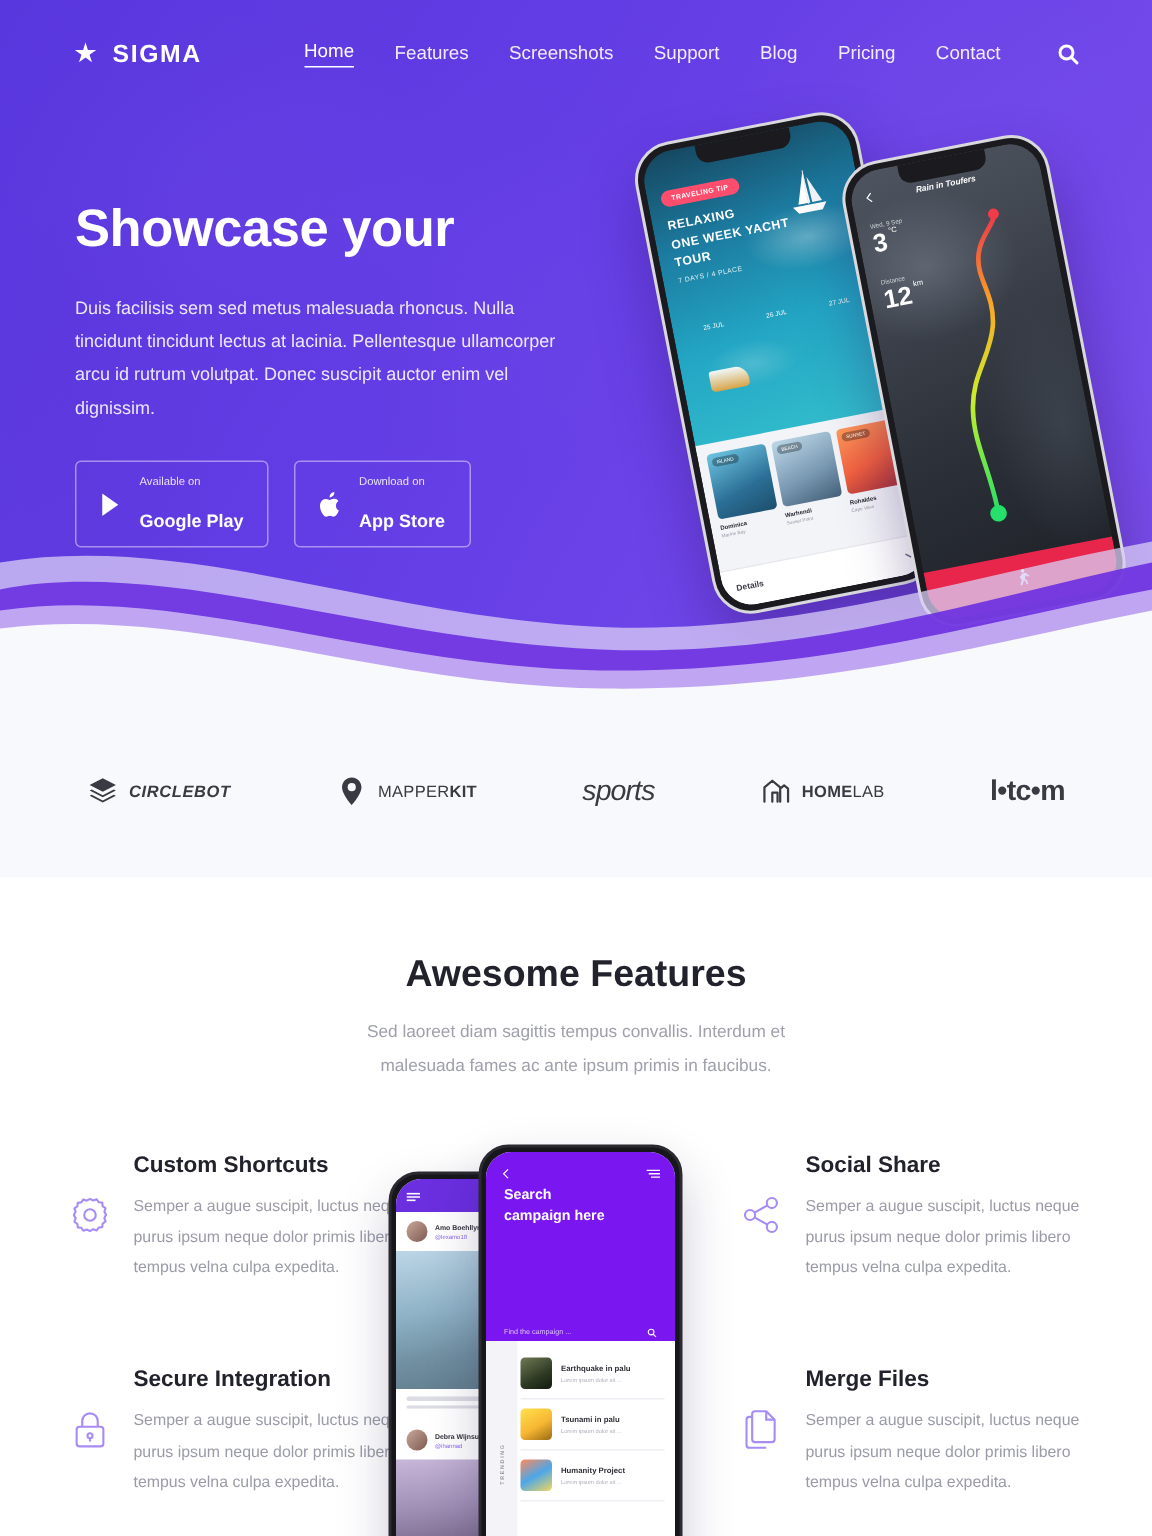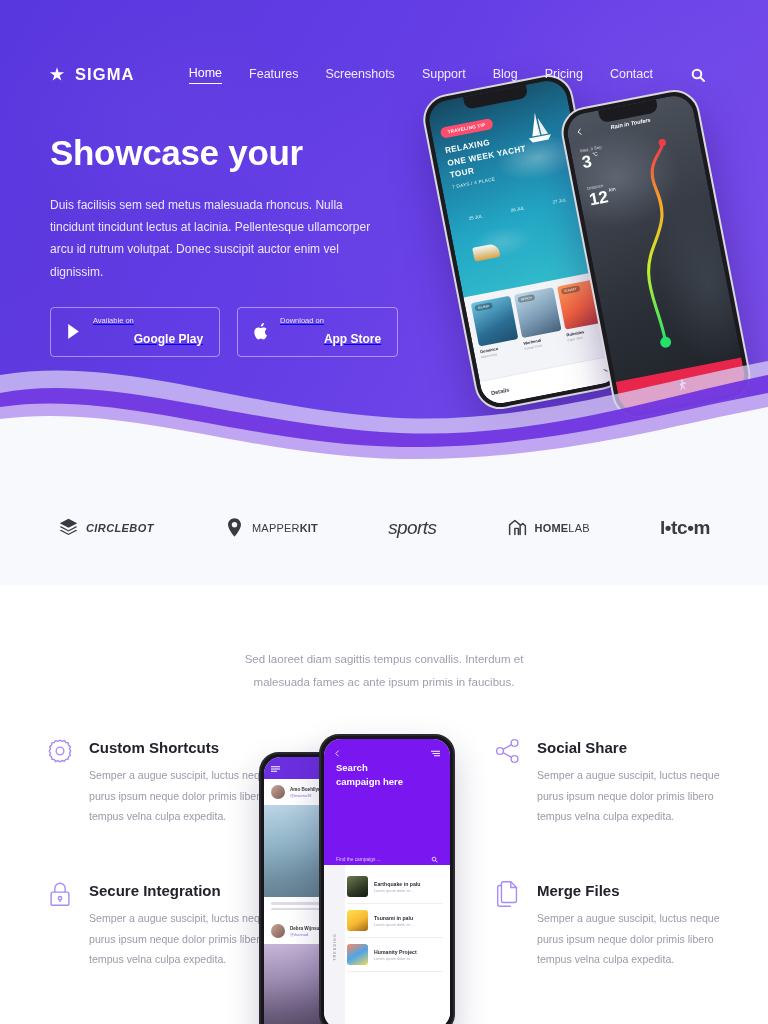--- a/index.html
+++ b/index.html
@@ -29,23 +29,22 @@
       linear-gradient(115deg,#6a4be8 0%,#5f3fe2 40%,#7a54ea 100%);
   }
   .hero-overlay {
     position:absolute; inset:0;
     background:linear-gradient(120deg, rgba(86,52,220,.88) 0%, rgba(101,61,230,.86) 45%, rgba(124,79,236,.82) 100%);
   }
 
   
   .nav {
     position:absolute; top:0; left:0; right:0; height:72px;
-    display:flex; align-items:flex-end; z-index:9;
-    padding:0 62px 0 48px;
-    margin-top:12px;
+    display:flex; align-items:center; z-index:9;
+    padding:0 48px 0 48px;
   }
   .brand { display:flex; align-items:center; gap:9px; }
   .brand-star { width:18px; height:18px; color:#fff; display:block; }
   .brand-name {
     color:#fff; font-size:16.5px; font-weight:bold; letter-spacing:1.1px;
   }
   .nav-menu {
     margin-left:auto; display:flex; align-items:center; gap:27px;
   }
   .nav-link {
@@ -66,21 +65,21 @@
     font-size:12px; line-height:1.85; max-width:340px;
   }
   .hero-btns { margin-top:24px; display:flex; gap:17px; }
   .store-btn {
     display:flex; align-items:center; gap:9px;
     border:1px solid rgba(255,255,255,.45);
     border-radius:4px; padding:9px 16px 9px 14px;
     background:transparent; cursor:pointer; text-decoration:none;
   }
   .store-ico { width:19px; height:19px; color:#fff; flex:none; }
-  .store-txt { display:flex; line-height:1.15;text-decoration:underline; }
+  .store-txt { display:flex; flex-direction:column; line-height:1.15; }
   .store-small { color:rgba(255,255,255,.85); font-size:7.5px; }
   .store-big { color:#fff; font-size:12px; font-weight:bold; margin-top:16px; }
 
   
   .phones { position:absolute; left:440px; top:60px; z-index:7; width:330px; height:360px; }
   .phone {
     position:absolute;
     background:#1b1b1f;
     border-radius:26px;
     border:2.5px solid #d8d8dd;
@@ -191,21 +190,21 @@
   .sec-title { text-align:center; font-size:25px; font-weight:bold; color:#22222c; }
   .sec-sub {
     text-align:center; color:#9fa0ac; font-size:11.5px; line-height:2;
     margin:13px auto 0; max-width:330px;
   }
   .feat-grid {
     display:grid; grid-template-columns:230px 1fr 230px;
     margin-top:40px; padding:0 45px; column-gap:8px; position:relative;
   }
   .feat-col { display:flex; flex-direction:column; gap:50px; }
-  .feat-item { display:flex; gap:14px; }
+  .feat-item { display:flex; gap:14px;align-items:center; }
   .feat-ico { width:30px; height:30px; flex:none; color:#a88cf5; margin-top:2px; }
   .feat-h { font-size:15px; font-weight:bold; color:#22222c; margin-top:5px; }
   .feat-p { font-size:10.6px; line-height:1.95; color:#9a9ba7; margin-top:9px; }
 
   
   .feat-phones { position:relative; height:280px; }
   .fp {
     position:absolute; background:#17171b; border-radius:20px;
     border:2px solid #2a2a30; overflow:hidden;
     box-shadow:0 16px 34px rgba(30,20,70,.22);
@@ -437,20 +436,21 @@
     </svg>
     <span class="logo-text normal"><span>HOME</span><span class="thin">LAB</span></span>
   </div>
 
   <div class="logo-item">
     <span class="logo-ltcm">l•tc•m</span>
   </div>
 </section>
 
 <section class="features">
+  <h2 class="sec-title">Awesome Features</h2>
   <p class="sec-sub">Sed laoreet diam sagittis tempus convallis. Interdum et malesuada fames ac ante ipsum primis in faucibus.</p>
 
   <div class="feat-grid">
 
     <div class="feat-col">
       <div class="feat-item">
         <svg class="feat-ico" viewBox="0 0 32 32" fill="none" stroke="currentColor" stroke-width="1.5">
           <path d="M16 4.5l2.3 1.2 2.4-.9 1.5 2.1 2.5.3.3 2.5 2.1 1.5-.9 2.4 1.2 2.3-1.2 2.3.9 2.4-2.1 1.5-.3 2.5-2.5.3-1.5 2.1-2.4-.9L16 27.5l-2.3-1.2-2.4.9-1.5-2.1-2.5-.3-.3-2.5-2.1-1.5.9-2.4L4.5 16l1.3-2.3-.9-2.4 2.1-1.5.3-2.5 2.5-.3 1.5-2.1 2.4.9z" stroke-linejoin="round"></path>
           <circle cx="16" cy="16" r="4.1"></circle>
         </svg>

